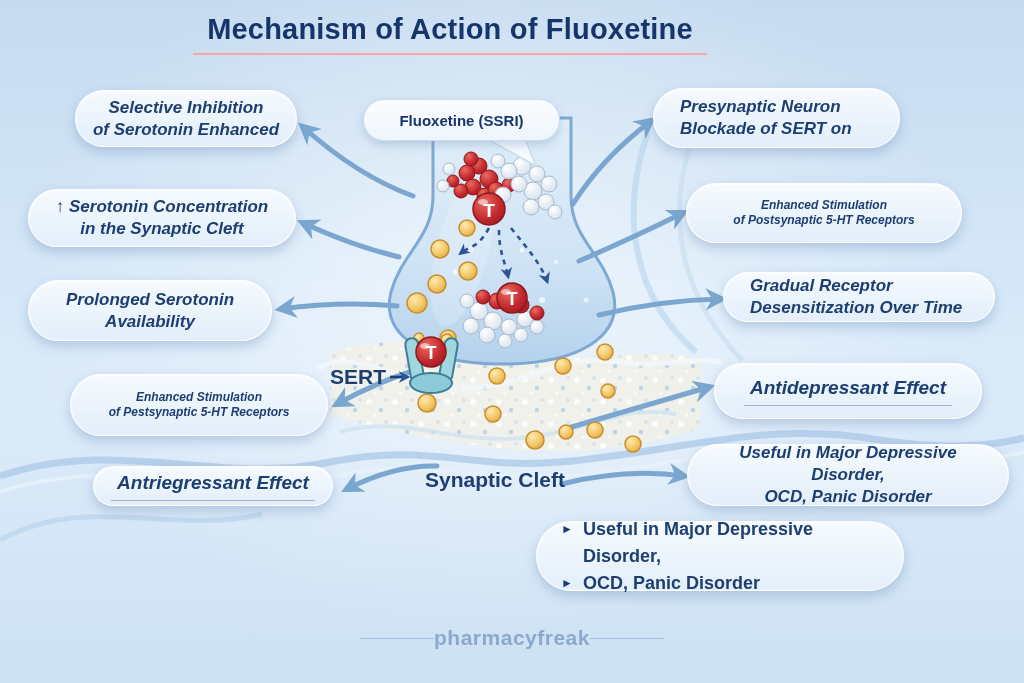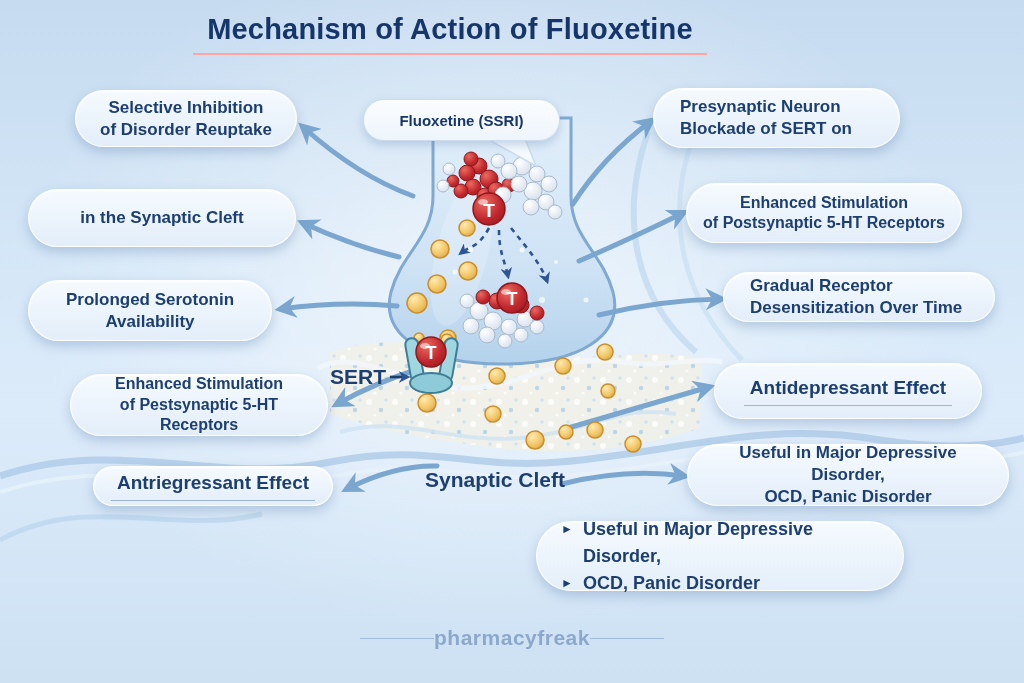--- a/index.html
+++ b/index.html
@@ -18,24 +18,24 @@
     border-bottom:2px solid #fca5a5;padding:0 14px 7px 14px;
   }
   .pill{
     position:absolute;z-index:3;box-sizing:border-box;
     background:linear-gradient(180deg,#f5fafe 0%,#e3eefa 100%);
     border:1.5px solid rgba(255,255,255,0.9);
     border-radius:32px;
     box-shadow:0 5px 12px rgba(106,140,182,0.38), inset 0 1px 2px #ffffff;
     color:#1d3e71;font-weight:700;font-size:17px;line-height:1.28;
     display:flex;flex-direction:column;justify-content:center;align-items:center;
-    text-align:center;padding:6px 14px;
+    text-align:center;padding:6px 14px;font-style:italic;
   }
   .pill.left-align{align-items:flex-start;text-align:left;padding-left:26px;}
-  .pill.fs16{font-size:16px;}
+  .pill.fs16{font-size:12px;}
   .pill .uline{border-bottom:1px solid rgba(90,122,170,0.5);padding:0 6px 5px 6px;}
   .bubble{
     position:absolute;z-index:3;box-sizing:border-box;
     background:linear-gradient(180deg,#fbfdff,#eef5fc);
     border:1.5px solid #cadced;border-radius:24px;
     box-shadow:0 4px 10px rgba(106,140,182,0.35);
     color:#16366b;font-weight:700;font-size:15px;
     display:flex;align-items:center;justify-content:center;
   }
   .note{
@@ -244,23 +244,24 @@
   <div class="title-wrap">
     <span class="t">Mechanism of Action of Fluoxetine</span>
   </div>
 
   <div class="bubble" style="left:363px;top:99px;width:197px;height:42px;">
     <span>Fluoxetine (SSRI)</span>
   </div>
 
   <div class="pill" style="left:75px;top:90px;width:222px;height:57px;">
     <div>Selective Inhibition</div>
-    <div>of Disorder Reuptake</div>
+    <div>of Serotonin Enhanced</div>
   </div>
   <div class="pill" style="left:28px;top:189px;width:268px;height:58px;">
+    <div>↑ Serotonin Concentration</div>
     <div>in the Synaptic Cleft</div>
   </div>
   <div class="pill" style="left:28px;top:280px;width:244px;height:61px;">
     <div>Prolonged Serotonin</div>
     <div>Availability</div>
   </div>
   <div class="pill fs16" style="left:70px;top:374px;width:258px;height:62px;">
     <div>Enhanced Stimulation</div>
     <div>of Pestsynaptic 5-HT Receptors</div>
   </div>

